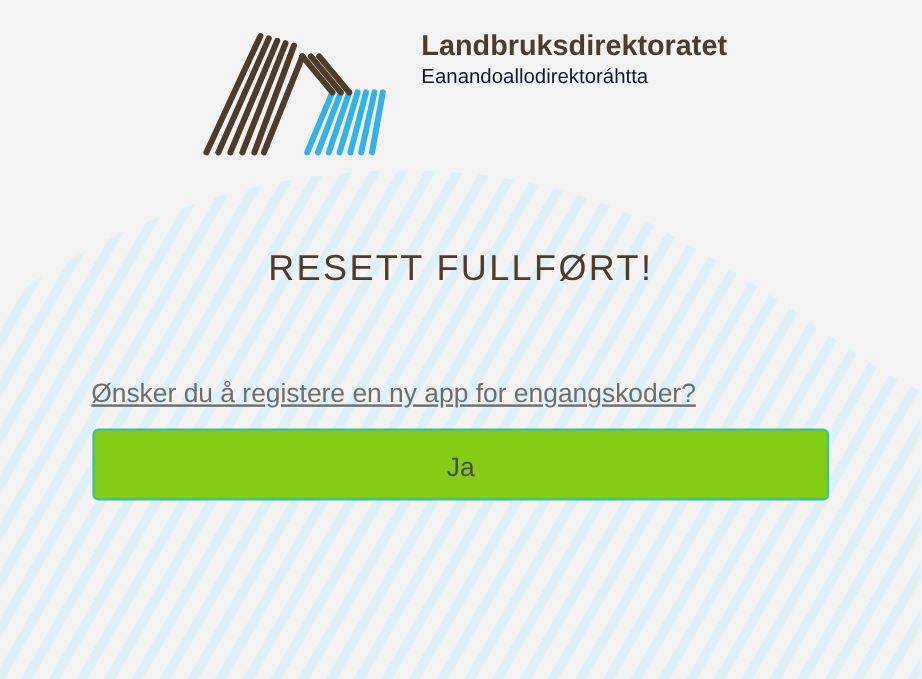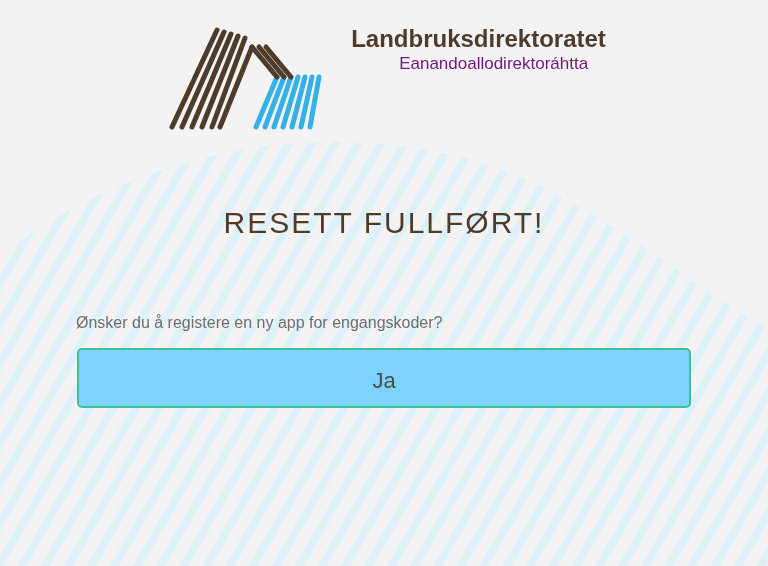--- a/index.html
+++ b/index.html
@@ -2,31 +2,31 @@
 <html><head>
 <meta charset="utf-8">
 <style>
   html,body{margin:0;padding:0;width:768px;height:566px;font-family:Arial,Helvetica,sans-serif;background:#f3f3f3;overflow:hidden;}
   .page{position:relative;width:768px;height:566px;}
   .wave{position:absolute;left:0;right:0;bottom:-30px;height:520px;pointer-events:none;}
   .header{position:relative;padding-top:22px;text-align:center;}
   .logo-wrap{display:inline-flex;align-items:flex-start;gap:29px;}
   .logo-text{text-align:left;padding-top:4px;}
   .brand-title{font-size:24px;font-weight:700;color:#4f3b2a;line-height:1.1;}
-  .brand-sub{font-size:17px;color:#701a75;margin-top:2px;margin-left:48px;}
+  .brand-sub{font-size:17px;color:#0f172a;margin-top:2px;}
   .content{position:relative;margin-top:70px;text-align:center;}
   .heading{font-size:30px;letter-spacing:2px;color:#4f3b2a;font-weight:400;margin-top:16px;}
-  .prompt{margin:74px 0 16px 76px;text-align:left;font-size:16px;color:#6d6d6d;}
+  .prompt{margin:74px 0 16px 76px;text-align:left;font-size:22px;color:#6d6d6d;text-decoration:underline;}
   .btn{
     display:block;
     margin:0 auto 22px auto;
     width:614px;
     height:60px;
     line-height:60px;
-    background:#7dd3fc;
+    background:#84cc16;
     border:2px solid #3fbf94;
     border-radius:5px;
     font-size:22px;
     color:#4a4a4a;
     text-align:center;
     cursor:pointer;
     box-sizing:border-box;
   }
 </style>
 </head>

